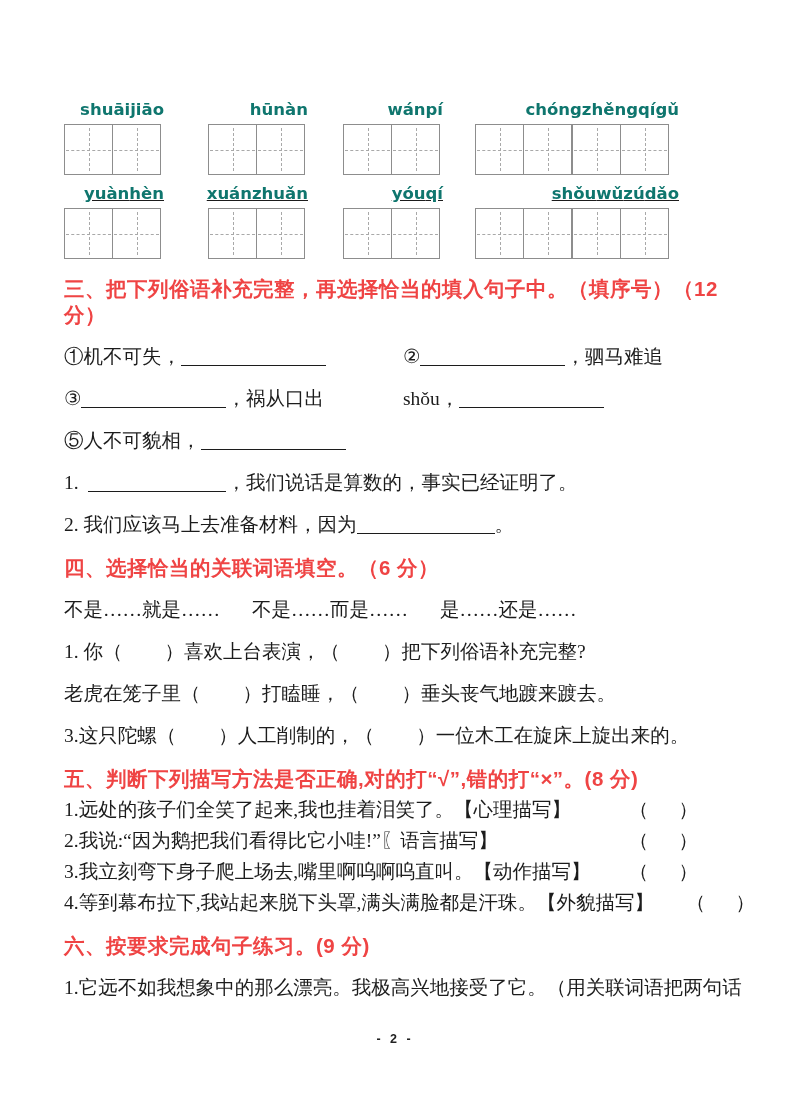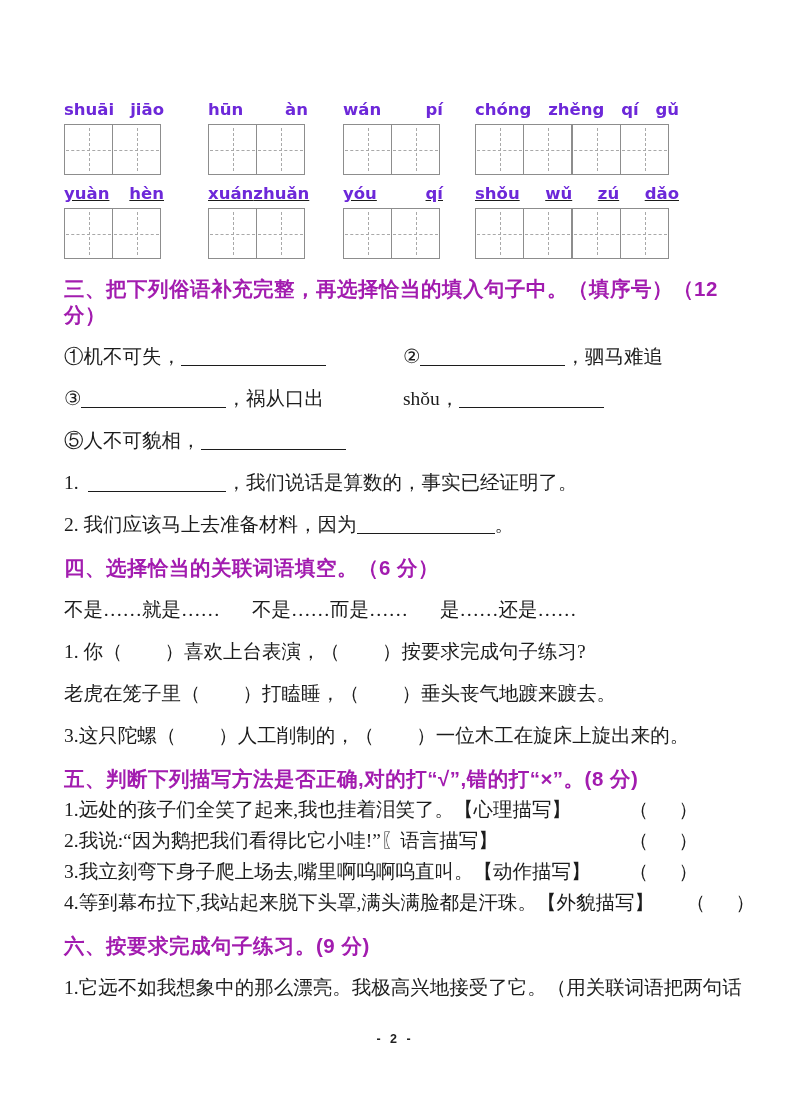--- a/index.html
+++ b/index.html
@@ -15,43 +15,43 @@
 
   
   .py-row{display:flex;align-items:flex-start;}
   .py-row + .py-row{margin-top:9px;text-decoration:underline;}
   .py-group{flex:none;}
   .py-group.w2{width:100px;}
   .py-group.w4{width:204px;margin-left:32px;}
   .gap-a{margin-left:44px;}
   .gap-b{margin-left:35px;}
   .py-label{
-    display:flex;justify-content:space-between;
+    display:flex;justify-content:flex-end;
     font-family:"DejaVu Sans","Liberation Sans",sans-serif;
-    font-size:16.5px;font-weight:600;color:#6d28d9;
+    font-size:16.5px;font-weight:600;color:#0f766e;
     margin-bottom:5px;white-space:nowrap;
   }
   .grids{display:flex;}
   .grid{display:flex;border:1.8px solid #8d8d8d;background:#fff;}
   .cell{width:47px;height:49px;position:relative;}
   .cell + .cell{border-left:1.6px solid #8d8d8d;}
   .cell::before{
     content:"";position:absolute;left:50%;top:3px;bottom:3px;
     border-left:1.4px dashed #a9a9a9;
   }
   .cell::after{
     content:"";position:absolute;top:50%;left:1px;right:1px;
     border-top:1.4px dashed #a9a9a9;
   }
 
   
   .sec-title{
     font-family:"Liberation Sans","DejaVu Sans",sans-serif;
     font-weight:bold;font-size:20.5px;letter-spacing:.5px;
-    margin-top:17px;line-height:26px;color:#a21caf;
+    margin-top:17px;line-height:26px;color:#ef4444;
   }
   .t-line{margin-top:16px;line-height:26px;white-space:nowrap;}
   .row2{display:flex;margin-top:16px;line-height:26px;}
   .row2 .col-l{flex:none;width:339px;white-space:nowrap;}
   .row2 .col-r{flex:none;white-space:nowrap;}
   .blank{
     display:inline-block;width:145px;height:3px;
     border-bottom:1.6px solid #1c1c1c;vertical-align:-3px;
   }
   .blank.sm{width:138px;}
@@ -238,21 +238,21 @@
   <div>
     <div class="sec-title">四、选择恰当的关联词语填空。（6 分）</div>
 
     <div class="bank">
       <span>不是……就是……</span>
       <span>不是……而是……</span>
       <span>是……还是……</span>
     </div>
 
     <div class="t-line">
-      <span>1. 你（</span><span class="paren-gap"></span><span>）喜欢上台表演，（</span><span class="paren-gap"></span><span>）按要求完成句子练习?</span>
+      <span>1. 你（</span><span class="paren-gap"></span><span>）喜欢上台表演，（</span><span class="paren-gap"></span><span>）把下列俗语补充完整?</span>
     </div>
 
     <div class="t-line">
       <span>老虎在笼子里（</span><span class="paren-gap"></span><span>）打瞌睡，（</span><span class="paren-gap"></span><span>）垂头丧气地踱来踱去。</span>
     </div>
 
     <div class="t-line">
       <span>3.这只陀螺（</span><span class="paren-gap"></span><span>）人工削制的，（</span><span class="paren-gap"></span><span>）一位木工在旋床上旋出来的。</span>
     </div>
   </div>

